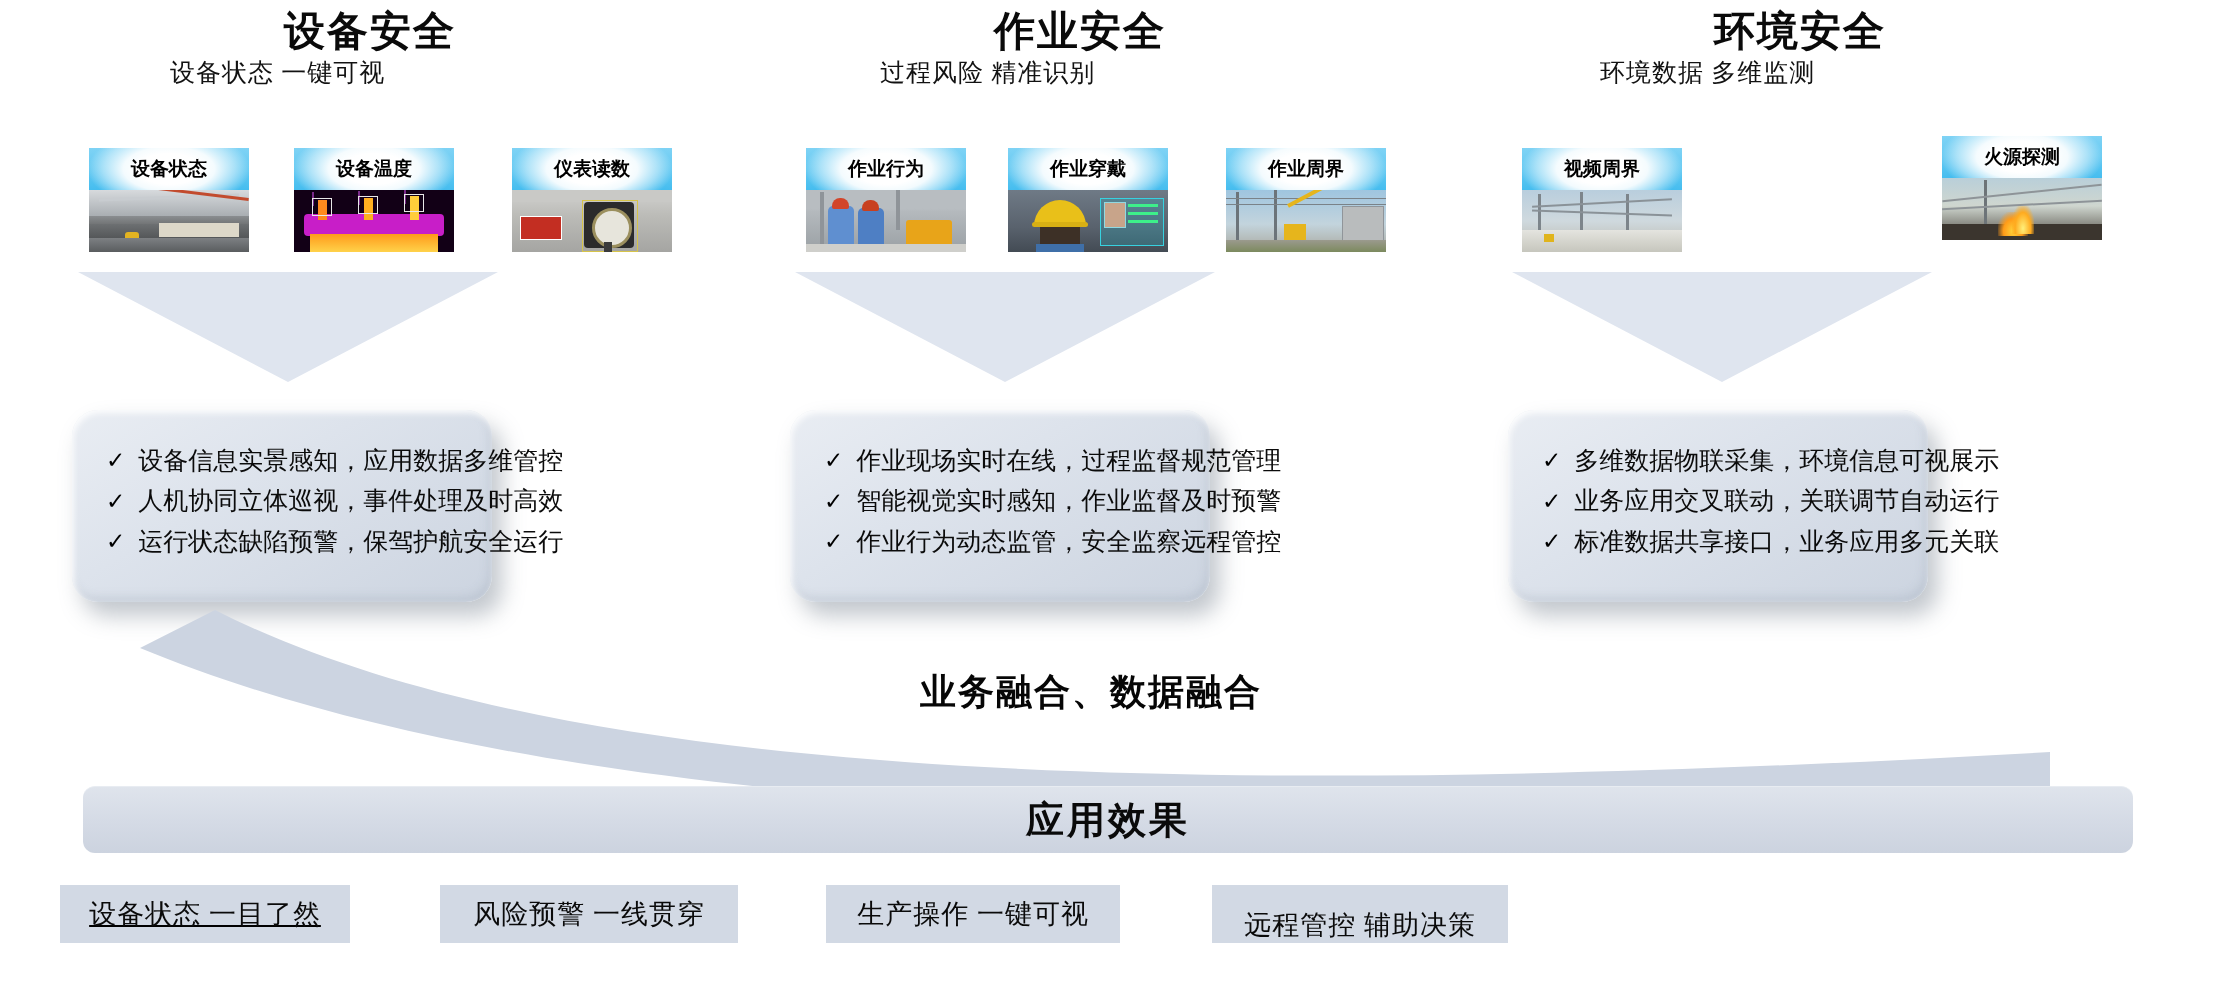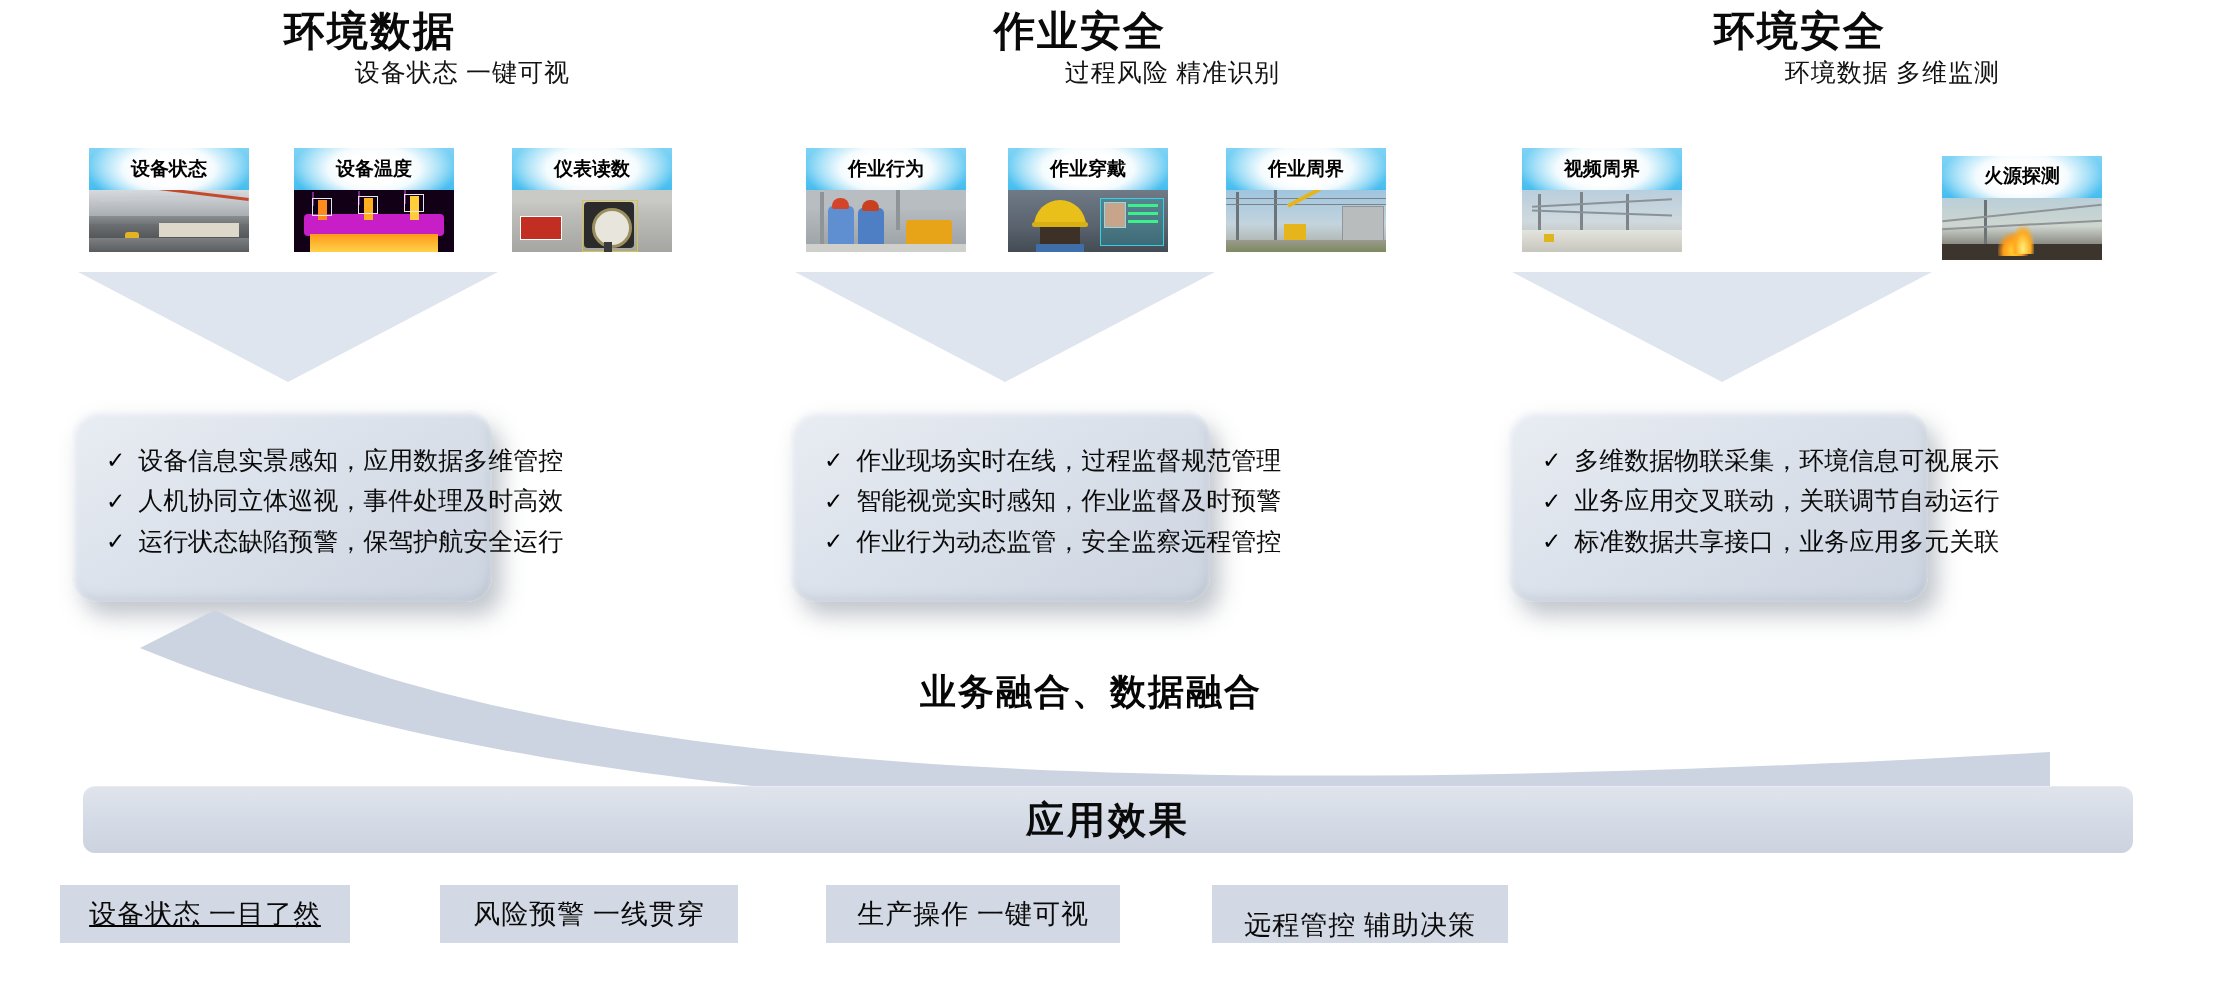--- a/index.html
+++ b/index.html
@@ -10,21 +10,21 @@
   }
   .stage{position:absolute;left:0;top:0;width:2217px;height:997px;}
 
   
   .col-title{
     position:absolute;text-align:center;font-weight:bold;
     font-size:41px;color:#0a0a0a;letter-spacing:2px;
     white-space:nowrap;
   }
   .col-sub{
-    position:absolute;text-align:right;font-size:25px;color:#121212;
+    position:absolute;text-align:left;font-size:25px;color:#121212;
     white-space:nowrap;letter-spacing:1px;
   }
 
   
   .card{position:absolute;width:160px;}
   .card .cap{
     height:42px;line-height:42px;text-align:center;
     font-size:19px;color:#000;font-weight:bold;white-space:nowrap;
     background:
       radial-gradient(ellipse 62% 115% at 50% 50%, #ffffff 32%, rgba(255,255,255,0.93) 46%, rgba(255,255,255,0.45) 66%, rgba(255,255,255,0) 82%),
@@ -89,21 +89,21 @@
     background:#d2d9e4;
     display:flex;align-items:center;justify-content:center;
   }
   .chip span{font-size:27px;color:#0a0a0a;white-space:nowrap;letter-spacing:1px;}
 </style>
 </head>
 <body>
 
 <div class="stage">
 
-  <div class="col-title" style="left:170px;top:4px;width:400px;">环境数据</div>
+  <div class="col-title" style="left:170px;top:4px;width:400px;">设备安全</div>
   <div class="col-sub" style="left:170px;top:56px;width:400px;">设备状态  一键可视</div>
 
   <div class="card" style="left:89px;top:148px;">
     <div class="cap">设备状态</div>
     <div class="thumb" style="background:linear-gradient(180deg,#b9bdc0 0%,#9fa4a8 30%,#6d6f70 58%,#4b4d4e 100%);">
       <i style="left:0;top:0;width:160px;height:26px;background:linear-gradient(180deg,#d7dadd,#a9aeb2);"></i>
       <i style="left:10px;top:6px;width:140px;height:3px;background:#c8ccd0;transform:rotate(-2deg);"></i>
       <i style="left:60px;top:2px;width:100px;height:3px;background:#c24b2e;transform:rotate(7deg);"></i>
       <i style="left:0;top:34px;width:160px;height:28px;background:linear-gradient(180deg,#6d7072,#3c3e40);"></i>
       <i style="left:70px;top:33px;width:80px;height:14px;background:#ddd8c9;"></i>
@@ -240,21 +240,21 @@
       <i style="left:58px;top:2px;width:3px;height:42px;background:#7d858b;"></i>
       <i style="left:104px;top:4px;width:3px;height:40px;background:#7d858b;"></i>
       <i style="left:10px;top:12px;width:140px;height:2px;background:#8a9298;transform:rotate(-3deg);"></i>
       <i style="left:10px;top:22px;width:140px;height:2px;background:#8a9298;transform:rotate(2deg);"></i>
       <i style="left:0;top:40px;width:160px;height:22px;background:linear-gradient(180deg,#e4e4df,#c6c6bd);"></i>
       <i style="left:22px;top:44px;width:10px;height:8px;background:#e0b41c;"></i>
     </div>
   </div>
 
 
-  <div class="card" style="left:1942px;top:156px;font-family:Liberation Mono, monospace;">
+  <div class="card" style="left:1942px;top:136px;">
     <div class="cap">火源探测</div>
     <div class="thumb" style="background:linear-gradient(180deg,#b9cfd9 0%,#cfd6cf 45%,#4f4a42 100%);">
       <i style="left:42px;top:2px;width:3px;height:44px;background:#6d7478;"></i>
       <i style="left:0;top:14px;width:160px;height:2px;background:#8e9498;transform:rotate(-6deg);"></i>
       <i style="left:0;top:26px;width:160px;height:2px;background:#8e9498;transform:rotate(-3deg);"></i>
       <i style="left:0;top:46px;width:160px;height:16px;background:#3b352e;"></i>
       <i style="left:56px;top:34px;width:30px;height:24px;background:radial-gradient(ellipse at 50% 80%, #ffd33a 0%, #ff9b18 45%, rgba(255,120,20,0) 78%);"></i>
       <i style="left:70px;top:28px;width:22px;height:28px;background:radial-gradient(ellipse at 50% 80%, #fff07a 0%, #ffab1f 50%, rgba(255,140,20,0) 80%);"></i>
     </div>
   </div>

